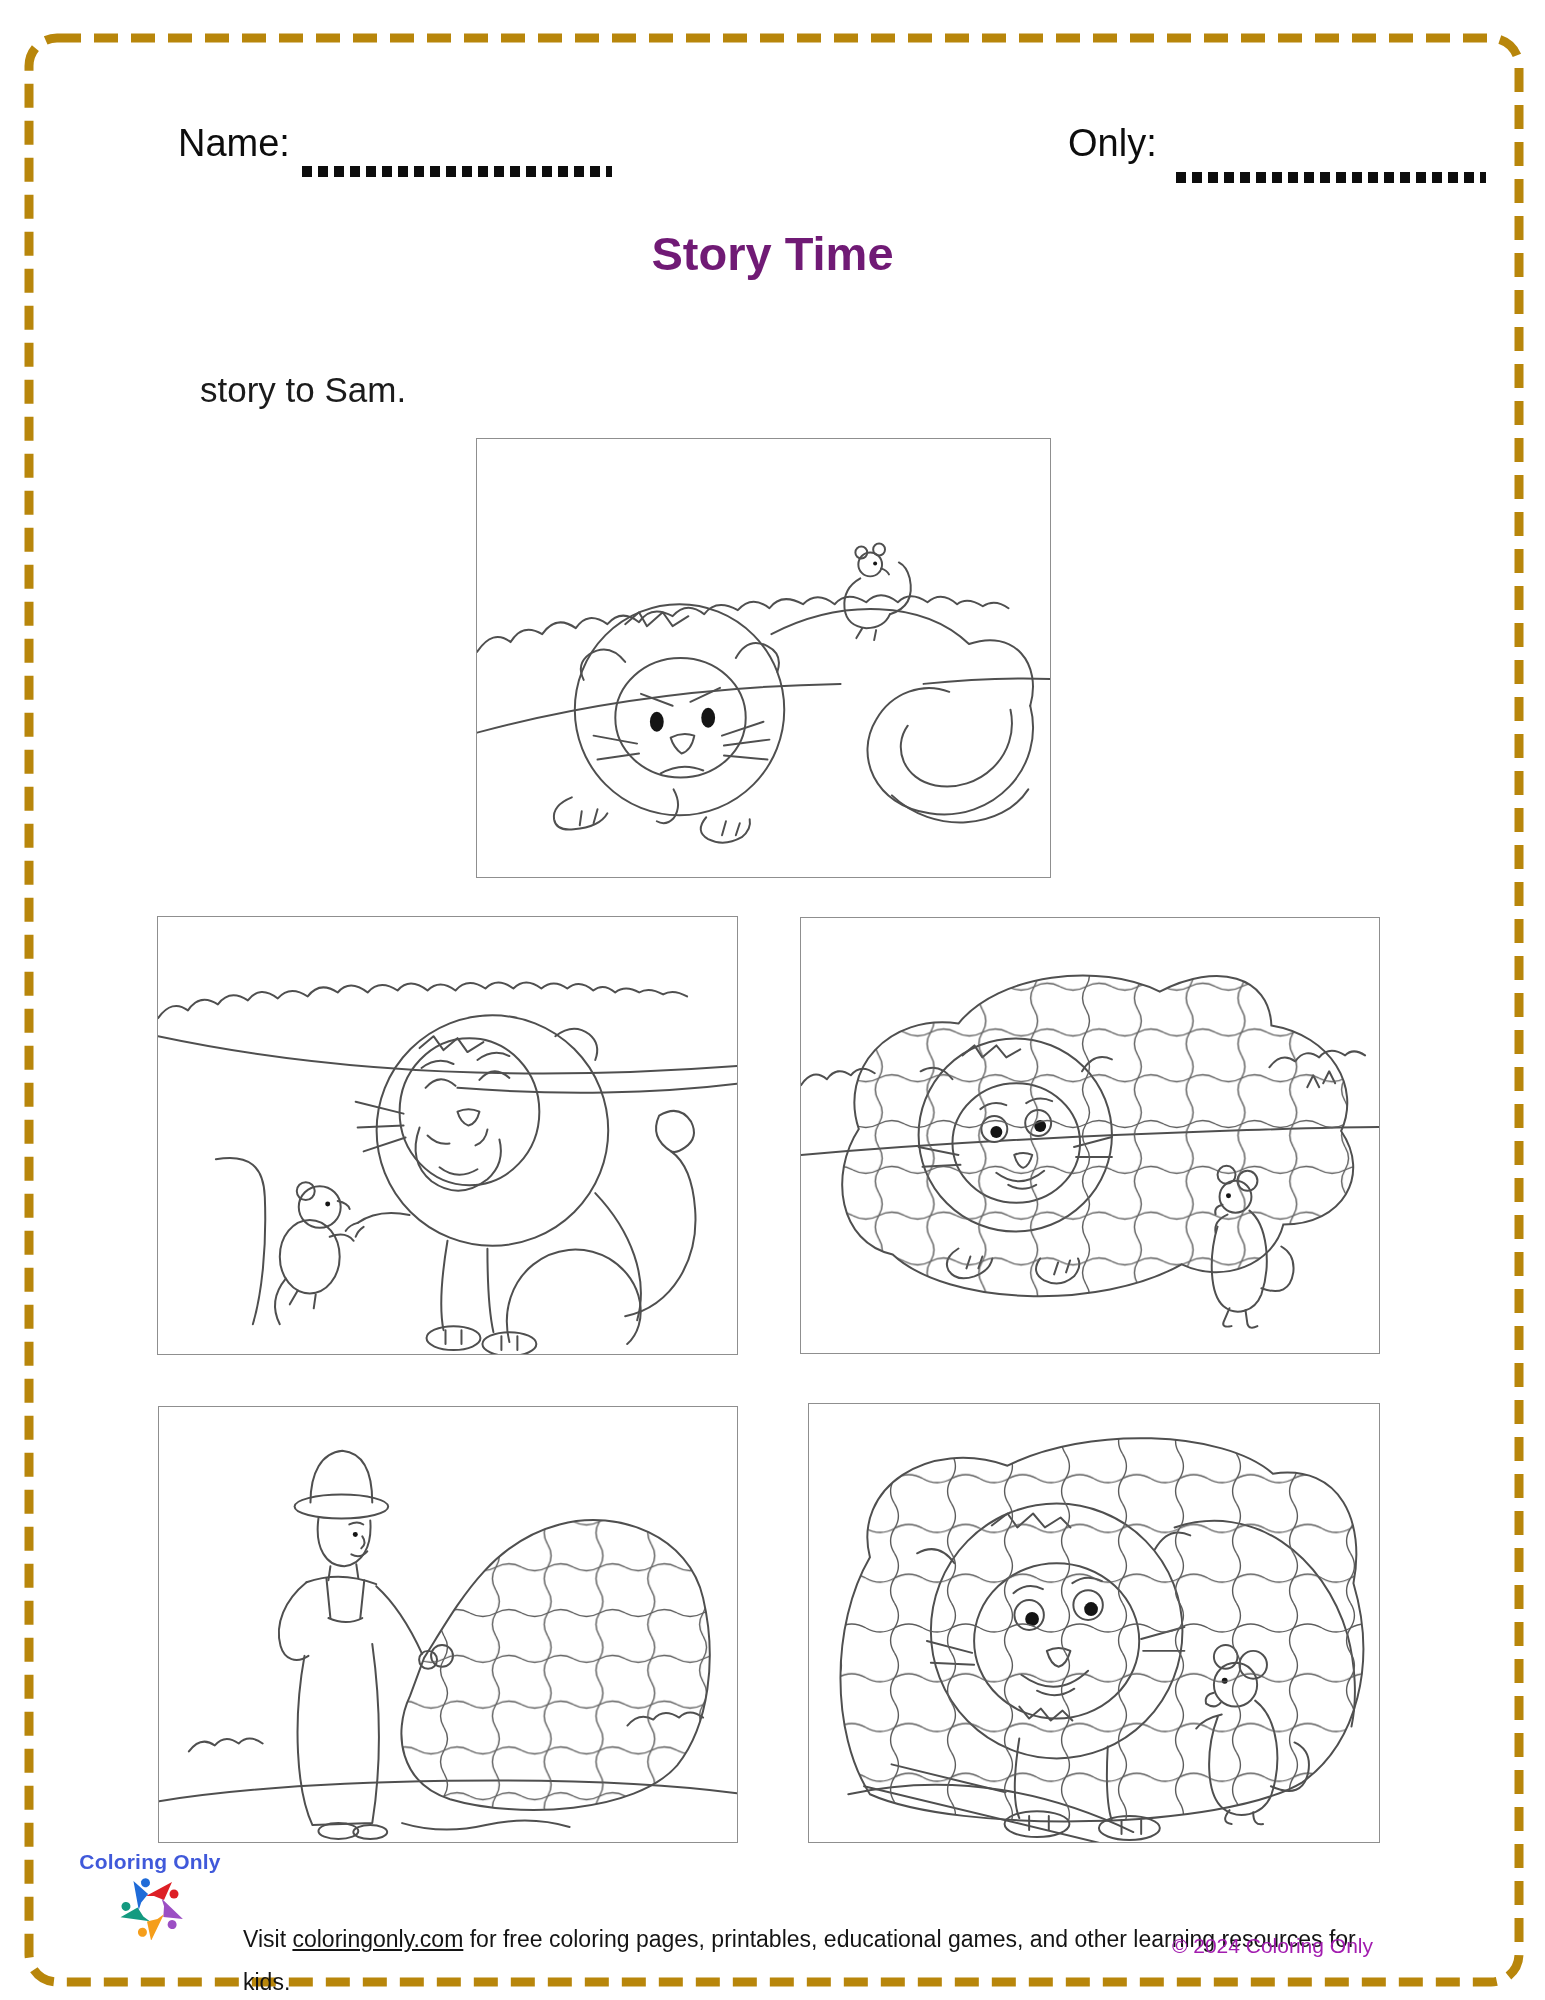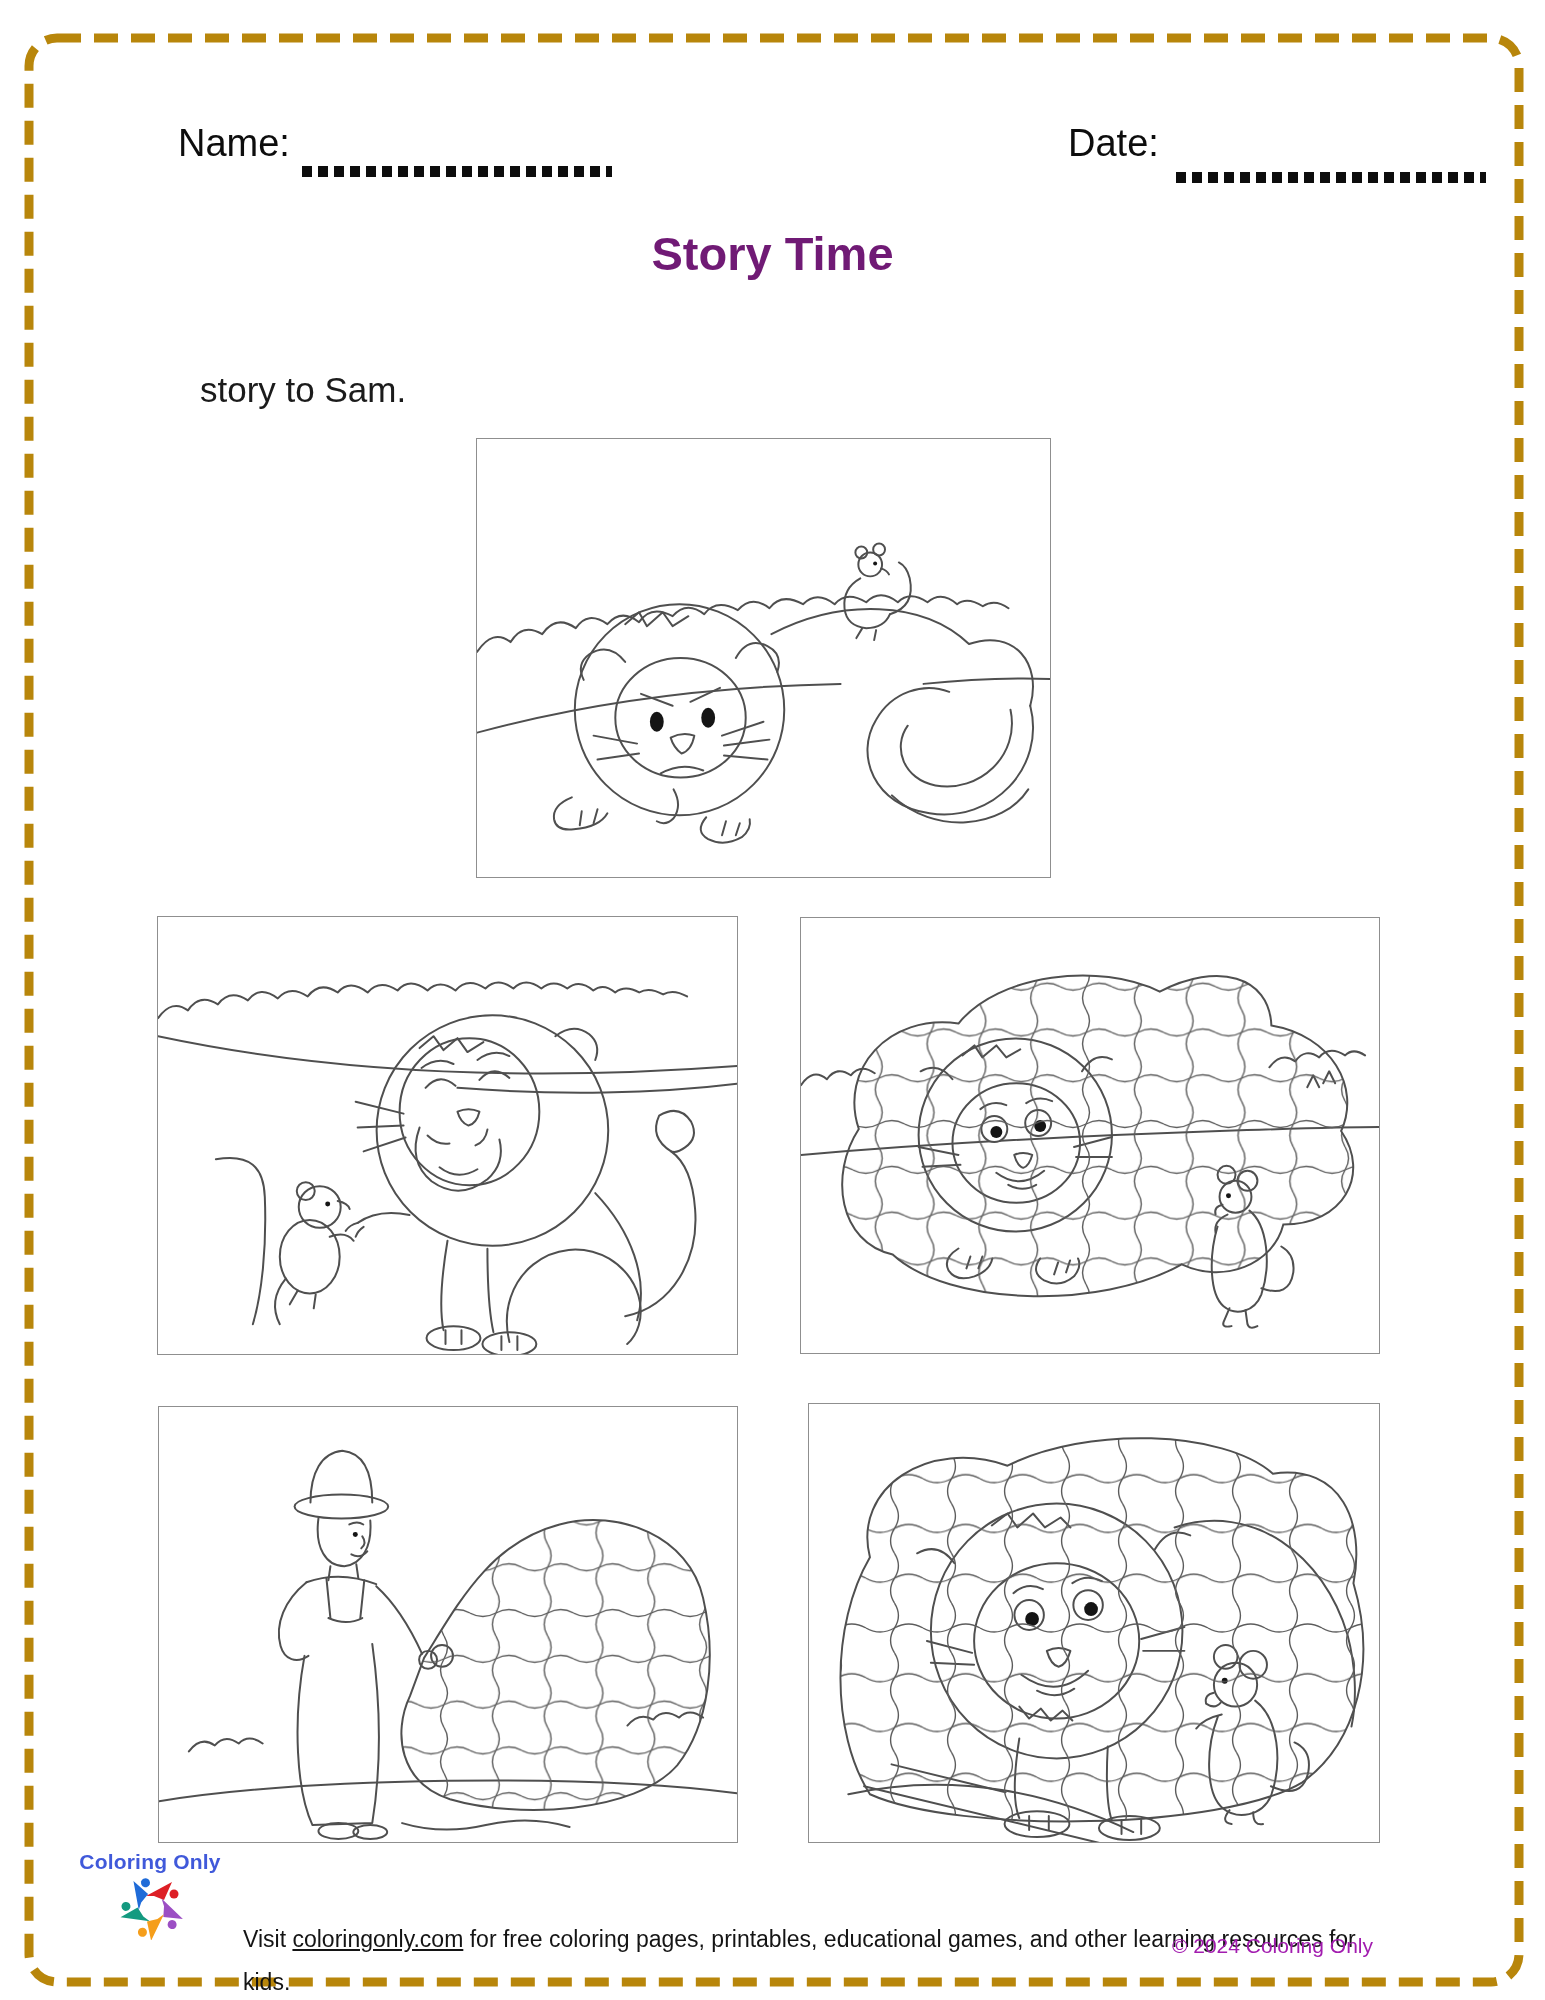--- a/index.html
+++ b/index.html
@@ -39,21 +39,21 @@
 </style>
 </head>
 <body>
 
 <svg class="page-border" width="1545" height="2000" aria-hidden="true">
   <rect x="29" y="38" width="1490" height="1944" rx="28" fill="none" stroke="#B8860B" stroke-width="9" stroke-dasharray="24 13"></rect>
 </svg>
 
 <div class="hdr-label" id="name-label">Name:</div>
 <div class="dotline" id="name-line"></div>
-<div class="hdr-label" id="date-label">Date:</div>
+<div class="hdr-label" id="date-label">Only:</div>
 <div class="dotline" id="date-line"></div>
 
 <h1 class="page-title">Story Time</h1>
 
 <div class="instruction">
   <br>
   <span>story to Sam.</span>
 </div>
 
 <div class="story-image" id="img1">

